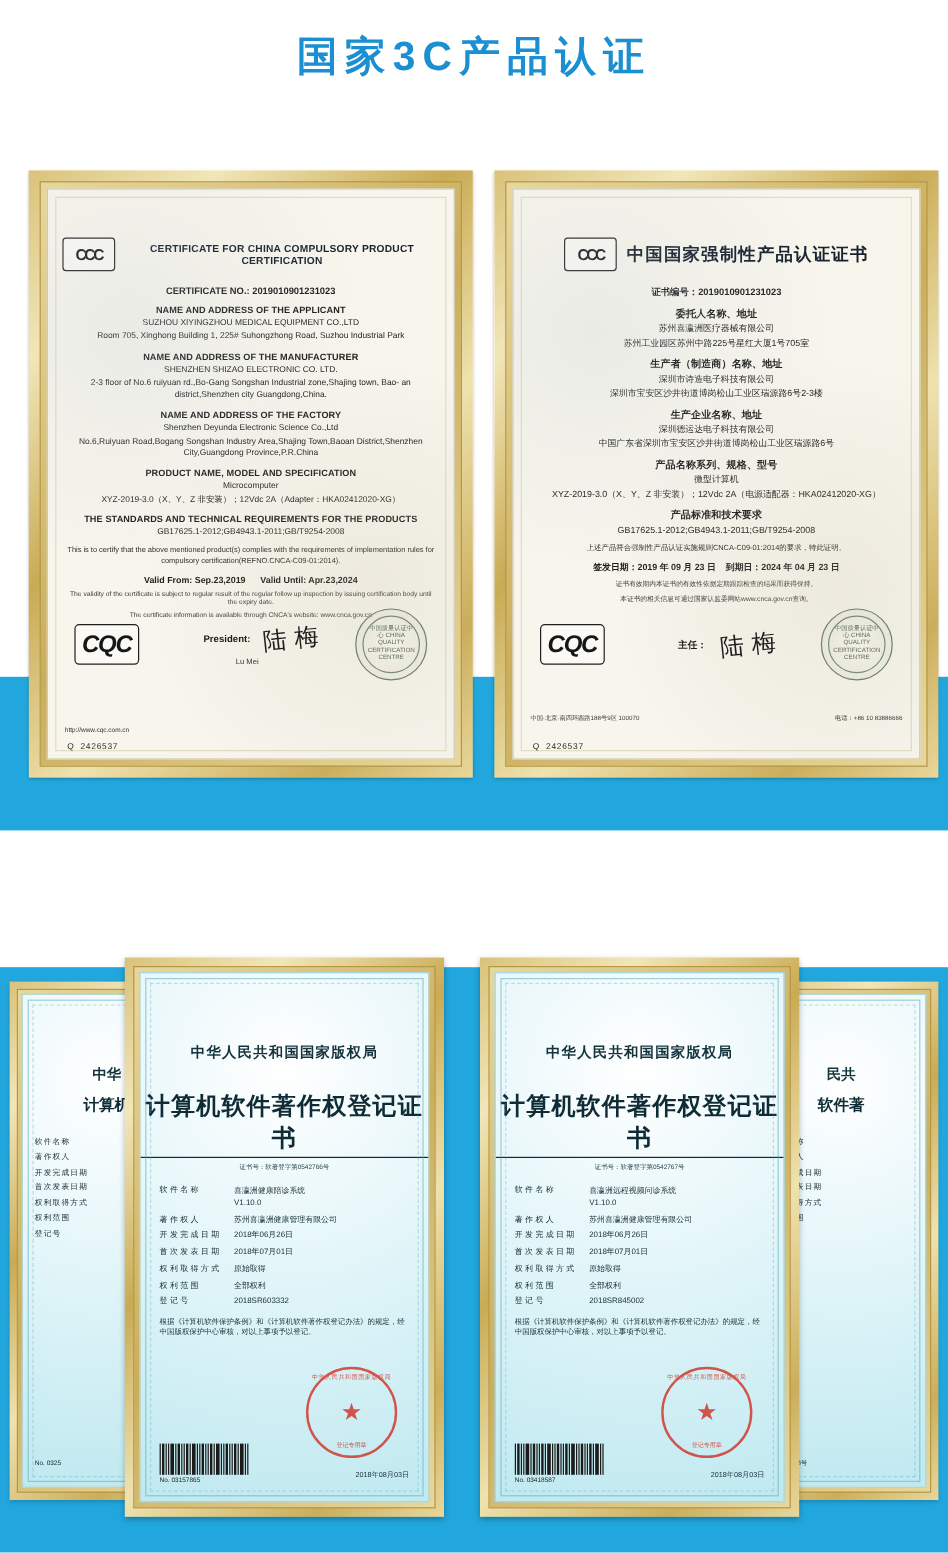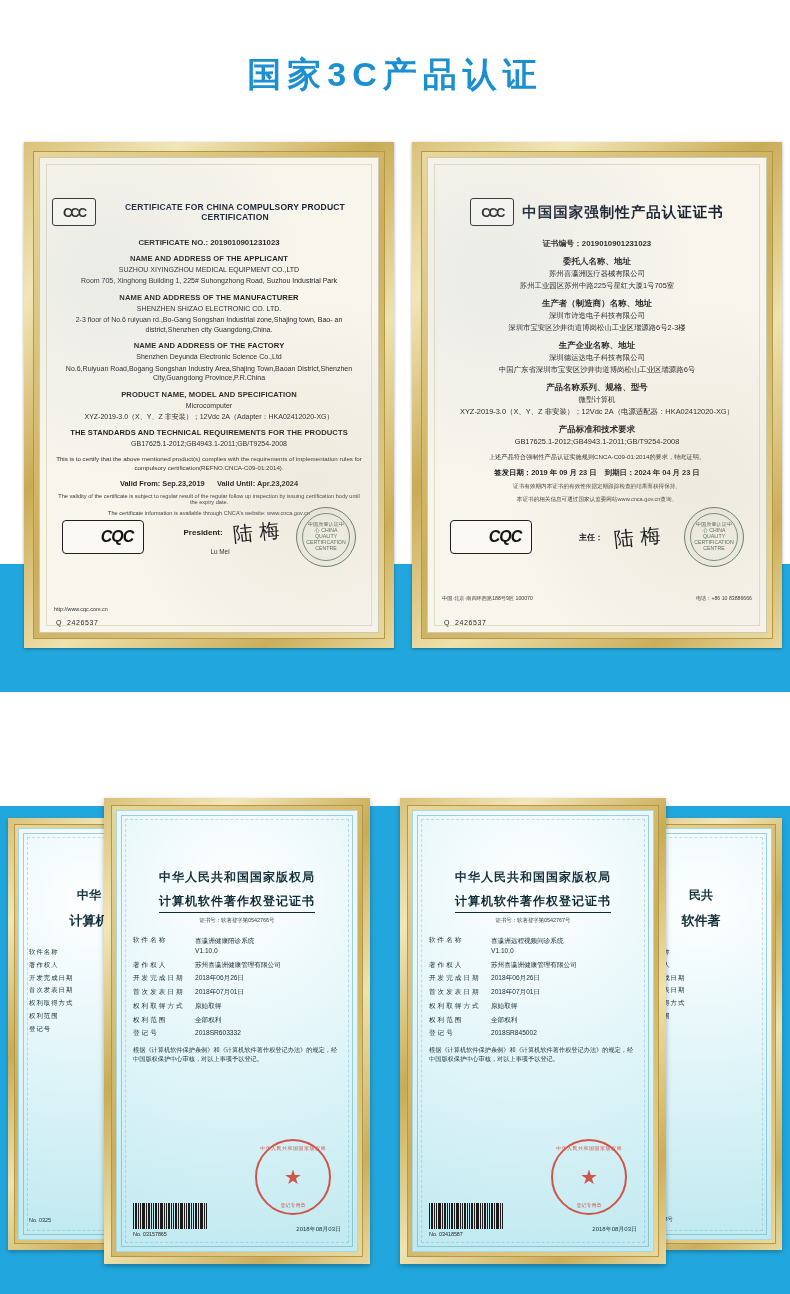--- a/index.html
+++ b/index.html
@@ -18,21 +18,21 @@
   }
 
   
   .section-title{
     text-align:center;
     color:#1a8fd1;
     font-size:34px;
     letter-spacing:6px;
     font-weight:bold;
   }
-  #title-3c{ padding-top:52px; }
+  #title-3c{ padding-top:24px; }
   #title-patent{ padding-top:40px; }
 
   
   .blue-band{
     position:absolute;
     left:0; right:0;
     background:#21a7dd;
   }
   #band-3c{ top:564px; height:128px; }
 
@@ -162,25 +162,24 @@
     display:flex;
     align-items:center;
     justify-content:space-between;
     padding:0 22px;
   }
   .cqc-mark{
     width:52px;height:32px;
     border:1.6px solid #1f1f1f;
     border-radius:4px;
     display:flex;align-items:center;justify-content:center;
-    font-size:16px;font-weight:bold;font-style:italic;
+    font-size:20px;font-weight:bold;font-style:italic;
     color:#161616;
     letter-spacing:-1px;
     background:rgba(255,255,255,0.4);
-    padding-left:28px;
   }
   .president{
     text-align:center;
     position:relative;
     flex:1;
   }
   .president .ptxt{
     font-size:8px;font-weight:bold;color:#1b1b1b;
     display:inline-block;
     vertical-align:middle;
@@ -301,25 +300,25 @@
     text-align:center;
     padding-top:58px;
   }
   .pc-head .l1{
     font-size:12px;
     font-weight:bold;
     color:#14333d;
     letter-spacing:1px;
   }
   .pc-head .l2{
-    font-size:12px;
+    font-size:20px;
     font-weight:bold;
     color:#0f2c36;
     letter-spacing:1px;
-    margin-top:7px;
+    margin-top:22px;
     border-bottom:1px solid #0f2c36;
     display:inline-block;
     padding-bottom:2px;
   }
   .pc-head .l3{
     font-size:5.4px;
     color:#24444e;
     margin-top:4px;
   }
   .pc-rows{

